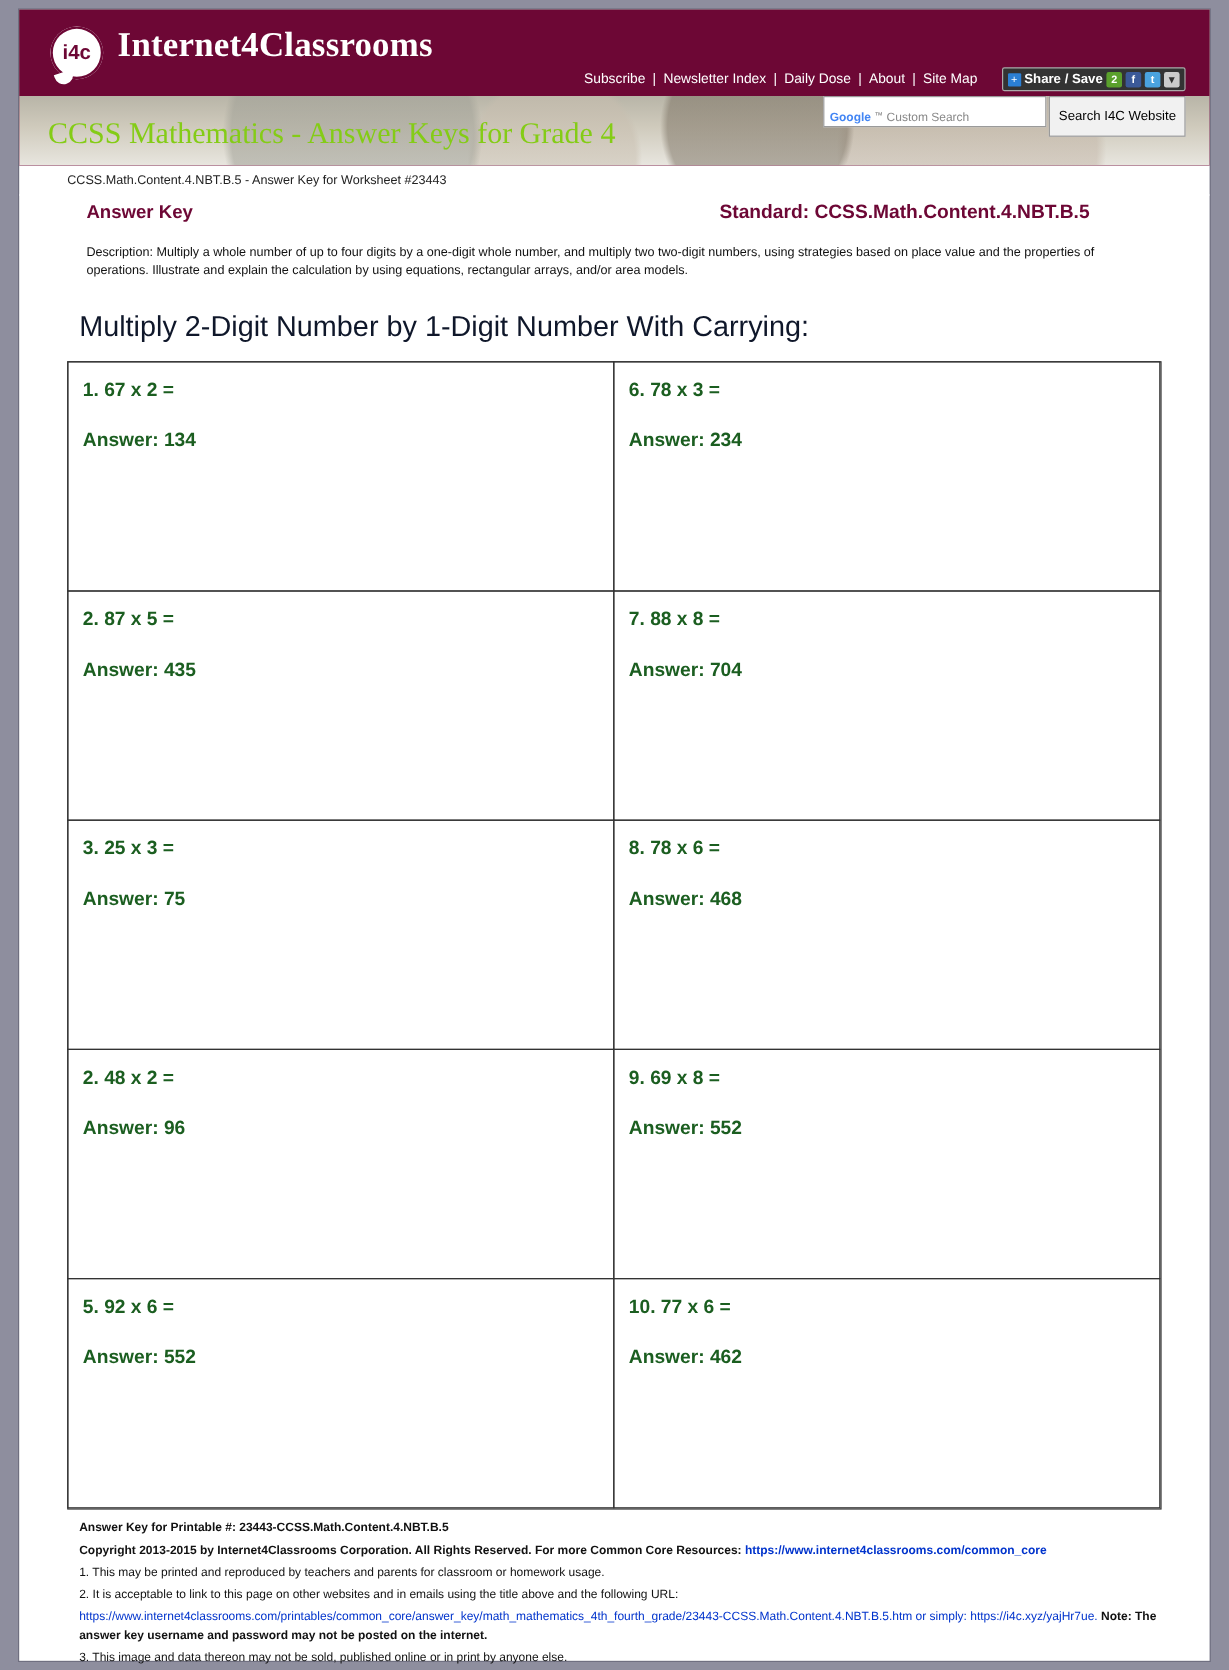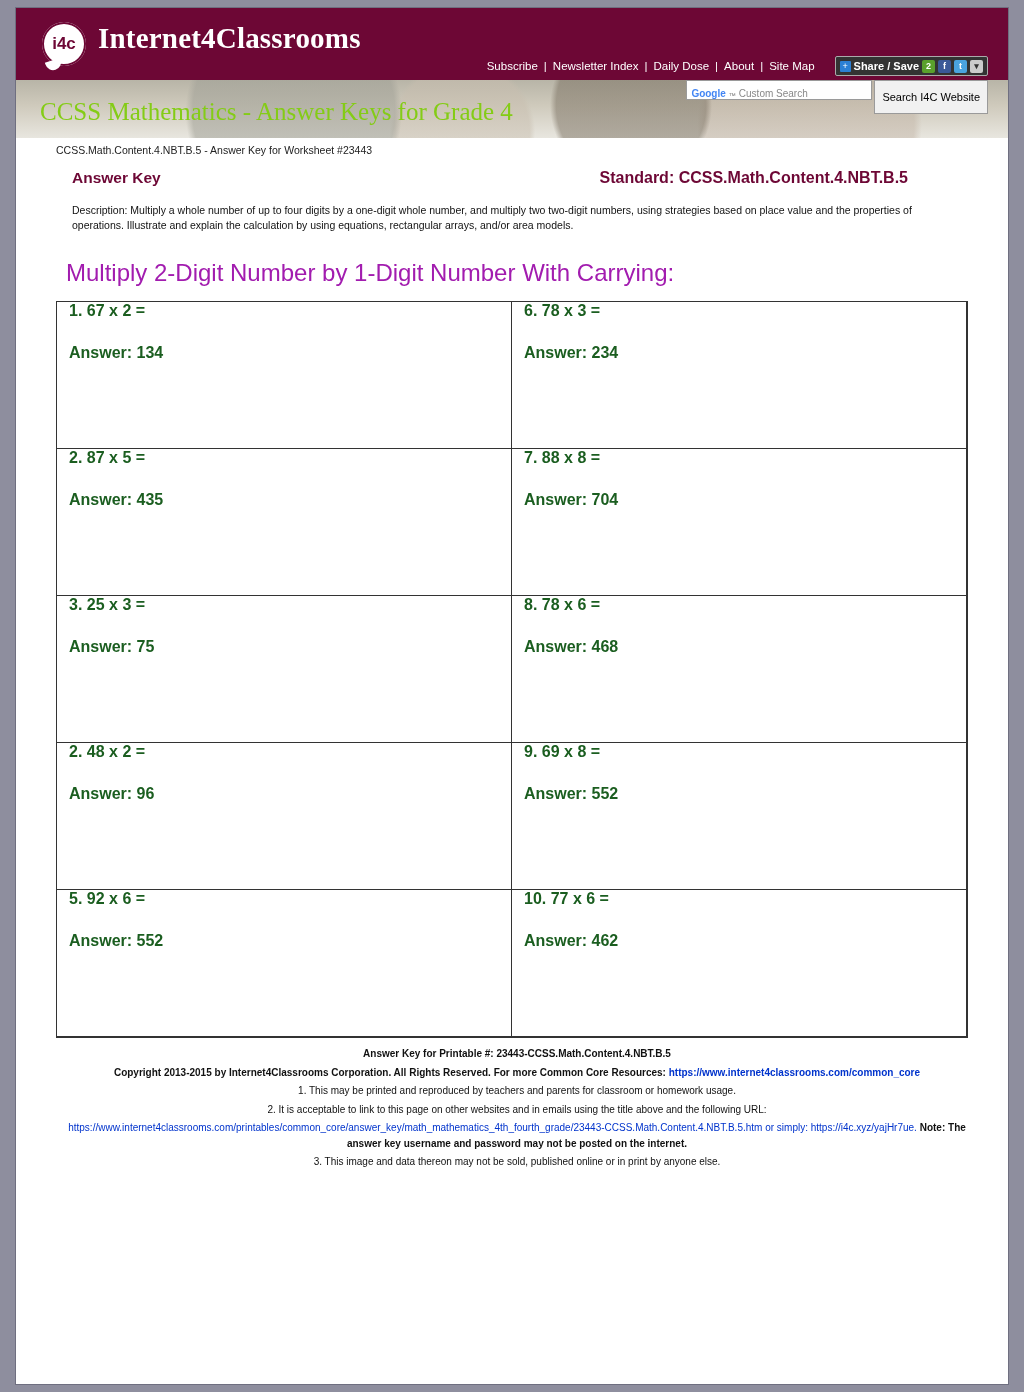--- a/index.html
+++ b/index.html
@@ -146,24 +146,24 @@
     right: 20px; top: 72px;
     display: flex;
     align-items: stretch;
     height: 20px;
   }
   .search-input {
     width: 176px;
     border: 1px solid #9a9a9a;
     background: #ffffff;
     font-size: 10px;
-    padding: 0 4px;
+    padding: 12px 4px;
     color: #888888;
     display: flex;
-    align-items: flex-end;
+    align-items: flex-start;
     gap: 3px;
   }
   .gsmall { font-size: 10px; color: #4285f4; font-weight: bold; }
   .search-btn {
     margin-left: 2px;
     border: 1px solid #9a9a9a;
     background: #f1f1f1;
     font-size: 11px;
     padding: 16px 7px;
     display: flex;
@@ -208,57 +208,56 @@
   }
   .desc {
     font-size: 10.5px;
     line-height: 1.45;
     color: #111;
     padding: 16px 80px 0 56px;
     text-align: left;
   }
   .wstitle {
     font-size: 24px;
-    color: #a21caf;
+    color: #0f172a;
     padding: 26px 0 14px 50px;
   }
 
   .grid {
     margin: 0 40px 0 40px;
     border: 1px solid #333333;
     display: grid;
     grid-template-columns: 1fr 1fr;
     background: #ffffff;
   }
   .cell {
     border: 1px solid #333333;
     margin: -1px 0 0 -1px;
-    height: 148px;
-    padding: 0 0 0 12px;
+    height: 192px;
+    padding: 15px 0 0 12px;
     box-sizing: border-box;
   }
   .q {
     font-size: 16px;
     font-weight: bold;
     color: #1b5e20;
     margin-bottom: 16px;
   }
   .a {
     font-size: 16px;
     font-weight: bold;
     color: #1b5e20;
     margin-top: 24px;
   }
 
   .footer {
     padding: 8px 40px 0 50px;
     font-size: 10px;
     color: #111;
     line-height: 1.55;
-    text-align: center;
   }
   .footer .strong { font-weight: bold; }
   .footer a { color: #0033cc; text-decoration: none; word-break: break-all; }
   .footer .line { margin-top: 3px; }
   .footer .linkline { color: #0033cc; }
 </style>
 </head>
 <body>
 
 <div class="page">

